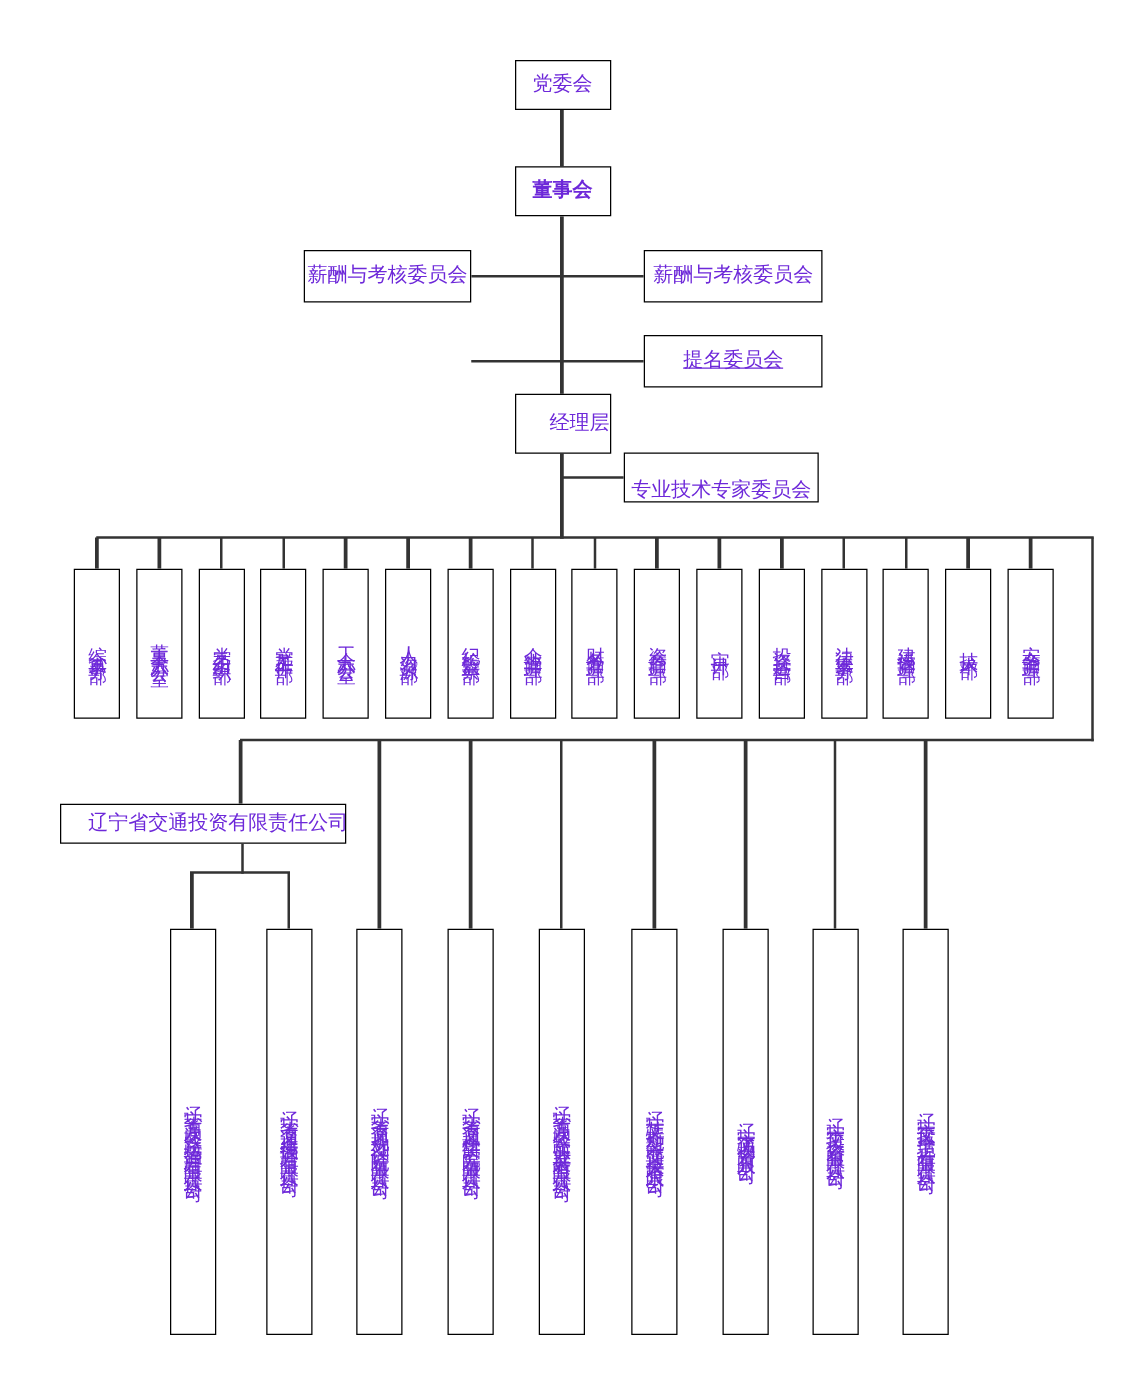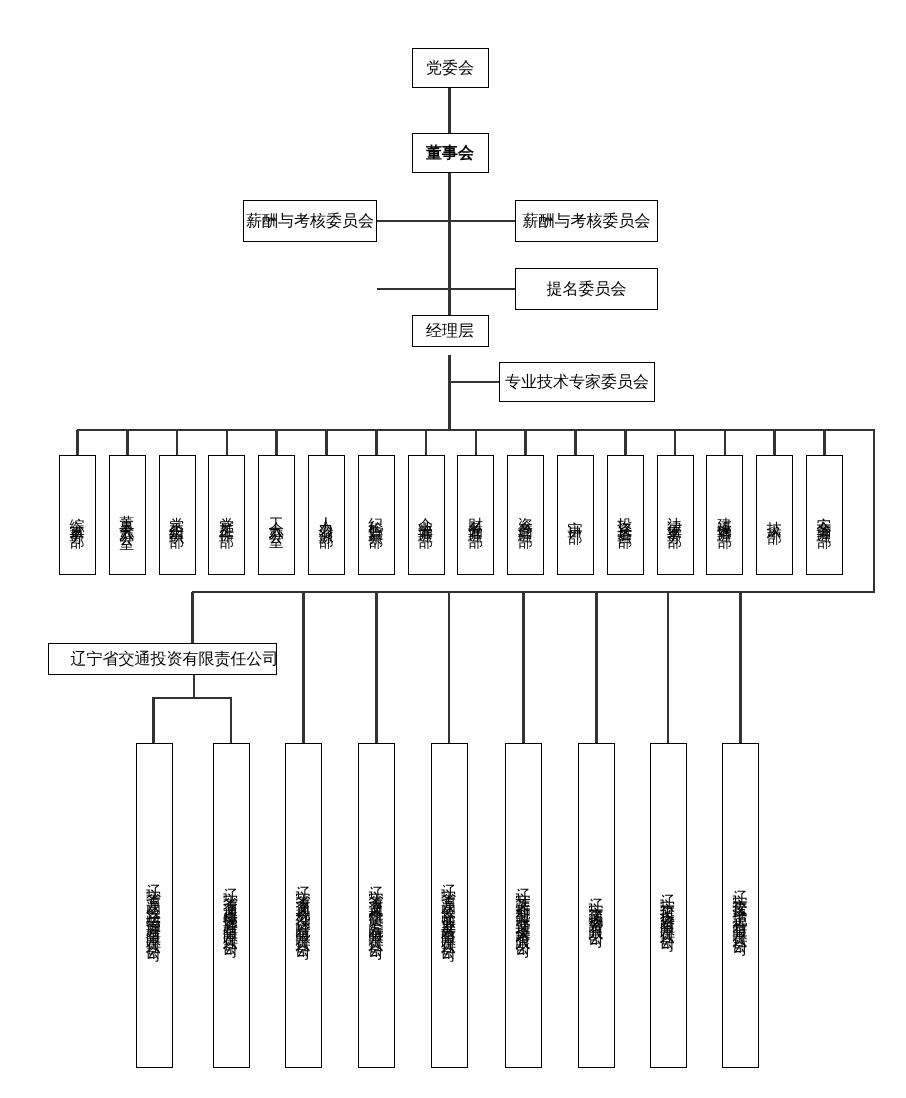--- a/index.html
+++ b/index.html
@@ -12,21 +12,21 @@
     overflow: hidden;
   }
   .box {
     position: absolute;
     box-sizing: border-box;
     border: 1.5px solid #000000;
     background: #ffffff;
     display: flex;
     align-items: center;
     justify-content: center;
-    color: #000000;
+    color: #6d28d9;
     font-size: 16px;
     line-height: 1;
     white-space: nowrap;
     z-index: 2;
   }
   .vbox { white-space: normal; }
   .vtext {
     writing-mode: vertical-rl;
     text-orientation: upright;
     letter-spacing: 4px;
@@ -51,29 +51,29 @@
   <div class="box" style="left:411.5px; top:133px; width:77px; height:40px;font-weight:bold;">
     <span>董事会</span>
   </div>
 
   <div class="box" style="left:243px; top:200px; width:134px; height:42px;">
     <span>薪酬与考核委员会</span>
   </div>
   <div class="box" style="left:515px; top:200px; width:143px; height:42px;">
     <span>薪酬与考核委员会</span>
   </div>
-  <div class="box" style="left:515px; top:268px; width:143px; height:42px;">
+  <div class="box" style="left:515px; top:268px; width:143px; height:42px;text-decoration:underline;">
     <span>提名委员会</span>
   </div>
 
-  <div class="box" style="left:411.5px; top:315px; width:77px; height:32px;">
+  <div class="box" style="left:411.5px; top:315px; width:77px; height:48px;justify-content:flex-end;">
     <span>经理层</span>
   </div>
 
-  <div class="box" style="left:499px; top:362px; width:156px; height:40px;">
+  <div class="box" style="left:499px; top:362px; width:156px; height:40px;align-items:flex-end;">
     <span>专业技术专家委员会</span>
   </div>
 
   <div class="box" style="left:48px; top:643px; width:229px; height:32px;padding-left:24px;">
     <span>辽宁省交通投资有限责任公司</span>
   </div>
 
 <div class="line" style="left: 448.25px; top: 88px; width: 2.5px; height: 46px;"></div>
     <div class="line" style="left: 448.25px; top: 173px; width: 2.5px; height: 143px;"></div>
     <div class="line" style="left: 377px; top: 219.75px; width: 138px; height: 2.5px;"></div>

